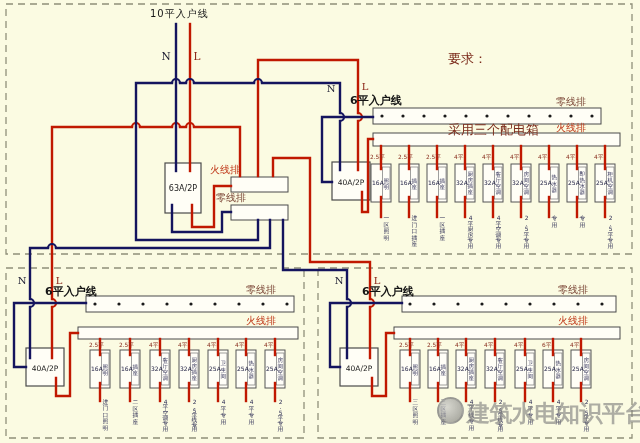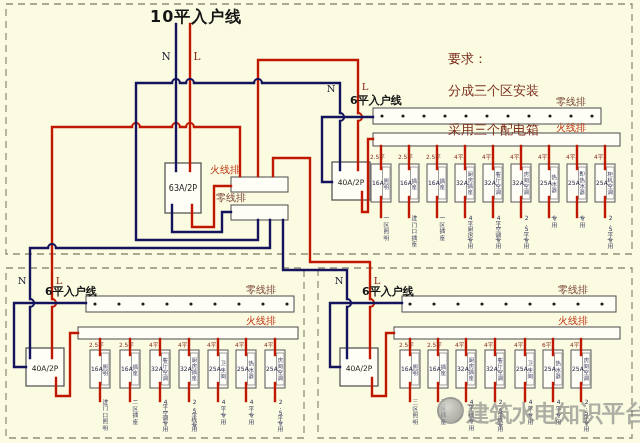--- a/index.html
+++ b/index.html
@@ -1,21 +1,21 @@
 <!DOCTYPE html>
 <html><head>
 <meta charset="utf-8">
 <style>
   html,body{margin:0;padding:0;}
   body{width:640px;height:443px;position:relative;background:#fbfbe2;
        font-family:"DejaVu Sans",sans-serif;overflow:hidden;}
   #stage{position:absolute;left:0;top:0;width:640px;height:443px;}
   svg{position:absolute;left:0;top:0;}
   .overlay{position:absolute;white-space:nowrap;}
-  #main-title{left:150px;top:7px;font-size:16px;font-weight:bold;color:#151515;letter-spacing:1px;}
+  #main-title{left:150px;top:7px;font-size:10px;font-weight:normal;color:#151515;letter-spacing:1px;}
   .req{left:448px;font-size:13px;color:#7c2c1c;font-family:Liberation Serif, serif;}
   #req1{top:50px;} #req2{top:81px;margin-top:40px;} #req3{top:82px;}
   #watermark-text{left:467px;top:398px;font-size:23px;font-weight:bold;
     color:rgba(125,125,125,0.62);letter-spacing:-0.5px;}
   #watermark-logo{left:437px;top:397px;width:27px;height:27px;border-radius:50%;
     background:radial-gradient(circle at 35% 35%, rgba(200,200,200,.7), rgba(110,110,110,.65));
     border:2px solid rgba(120,120,120,.4);box-sizing:border-box;}
 </style>
 </head>
 <body>
@@ -300,16 +300,15 @@
       <text x="558.5" y="404" fill="#2a2a52" font-size="5.8" text-anchor="middle"><tspan x="558.5" dy="0">4</tspan><tspan x="558.5" dy="6.6">平</tspan><tspan x="558.5" dy="6.6">专</tspan><tspan x="558.5" dy="6.6">用</tspan></text>
       <text x="572" y="371" fill="#1c1c40" font-size="6" font-weight="normal" text-anchor="start" font-family="&quot;DejaVu Sans&quot;,sans-serif">25A</text>
       <text x="570" y="347" fill="#8a3020" font-size="5.8" font-weight="normal" text-anchor="start" font-family="&quot;DejaVu Sans&quot;,sans-serif">4平</text>
       <text x="586.3" y="362.2" fill="#2a2a52" font-size="5.6" text-anchor="middle"><tspan x="586.3" dy="0">房</tspan><tspan x="586.3" dy="5.950000000000003">间</tspan><tspan x="586.3" dy="5.950000000000003">空</tspan><tspan x="586.3" dy="5.950000000000003">调</tspan></text>
       <text x="586.5" y="404" fill="#2a2a52" font-size="5.8" text-anchor="middle"><tspan x="586.5" dy="0">2</tspan><tspan x="586.5" dy="5.333333333333333">.</tspan><tspan x="586.5" dy="5.333333333333333">5</tspan><tspan x="586.5" dy="5.333333333333333">平</tspan><tspan x="586.5" dy="5.333333333333333">专</tspan><tspan x="586.5" dy="5.333333333333333">用</tspan></text>
     </svg>
 
   <div class="overlay" id="main-title">10平入户线</div>
   <div class="overlay req" id="req1">要求：</div>
   <div class="overlay req" id="req2">采用三个配电箱</div>
-  <div class="overlay req" id="req3">分成三个区安装</div>
   <div class="overlay" id="watermark-logo"></div>
   <div class="overlay" id="watermark-text">建筑水电知识平台</div>
 </div>
 
 </body></html>

